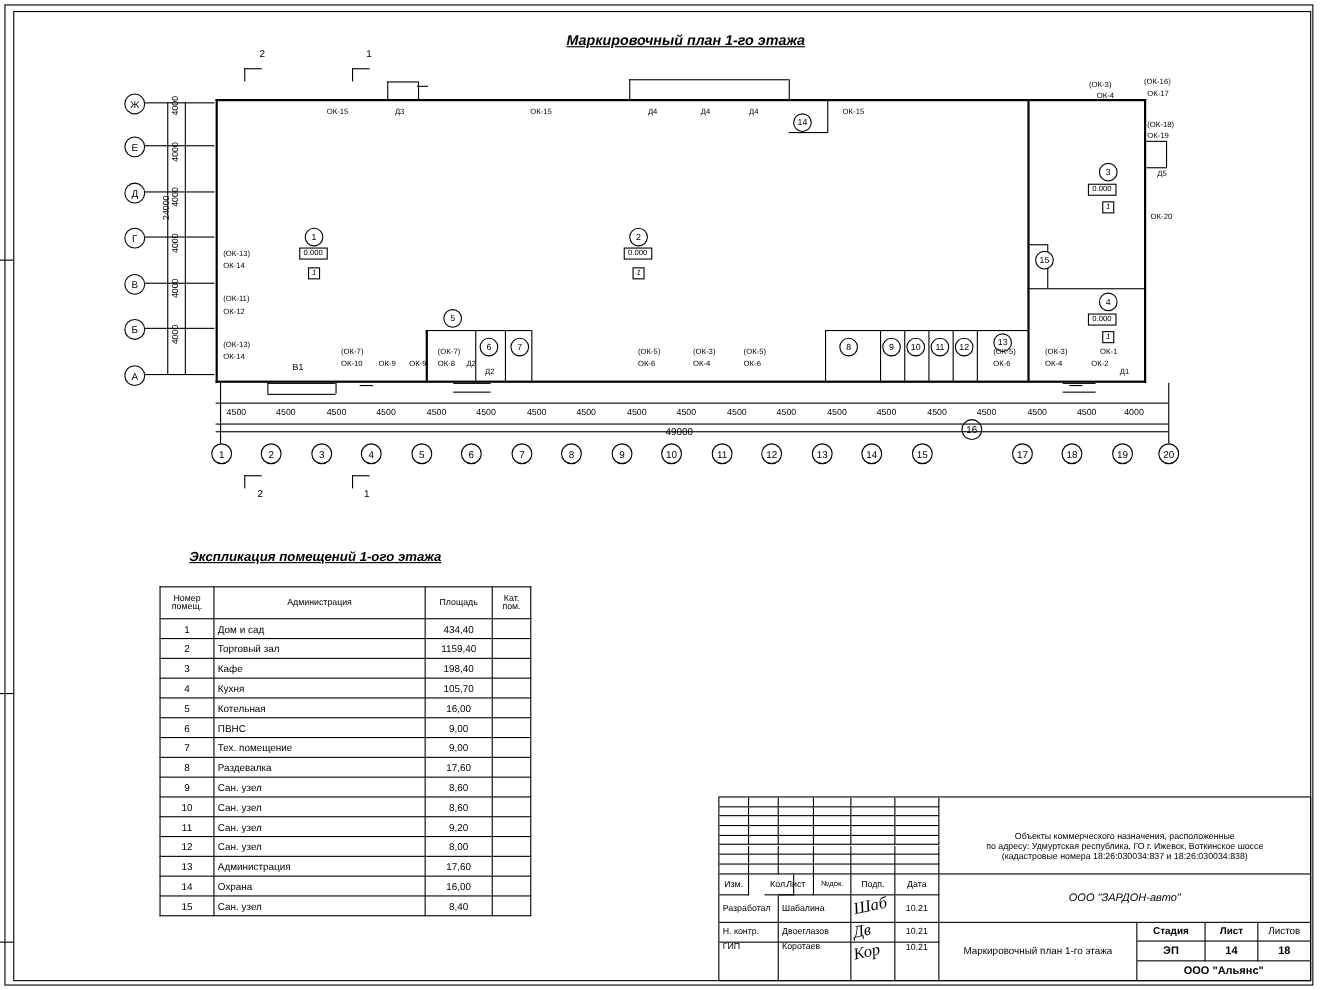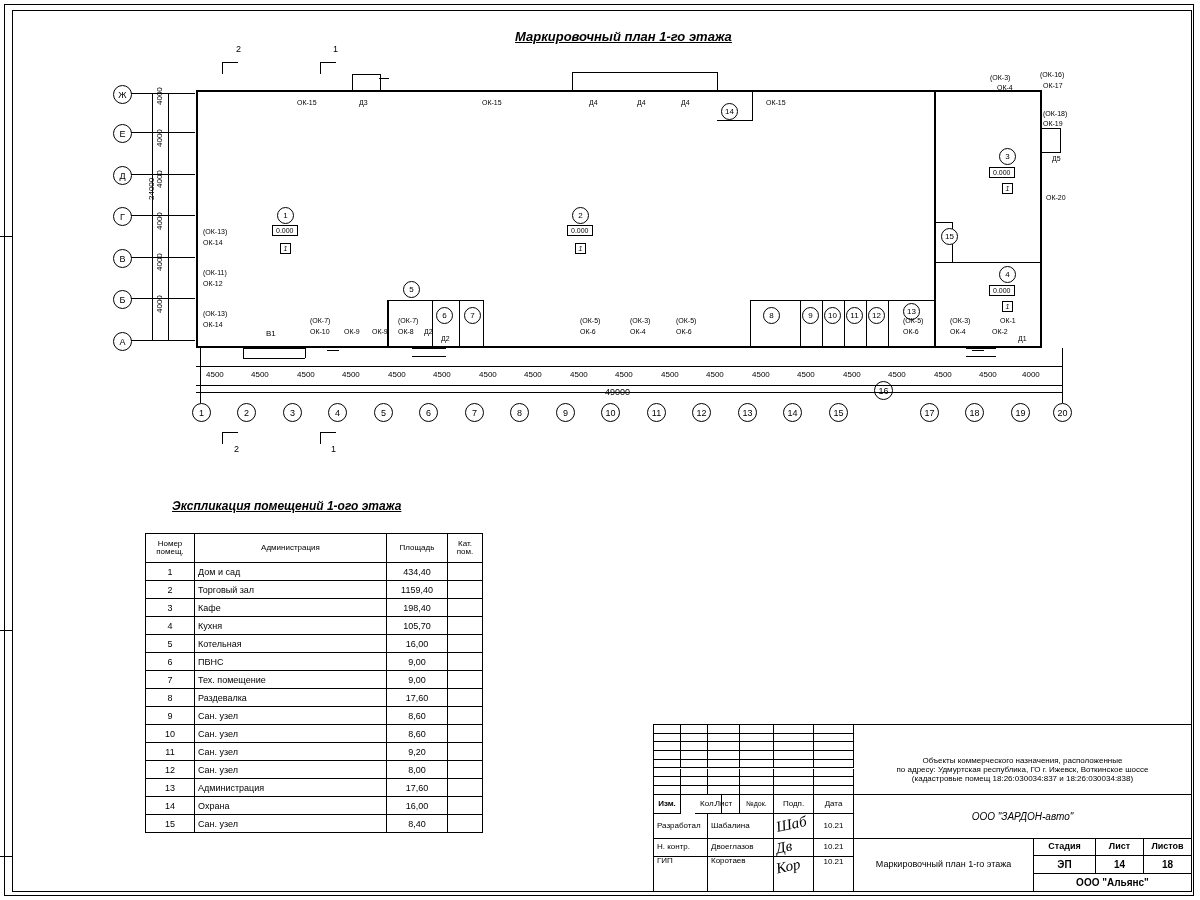--- a/index.html
+++ b/index.html
@@ -478,21 +478,21 @@
         </tr>
       </tbody>
   </table>
 
   <div id="stamp">
 
 
     <div class="cell nb-r" style="left:200px;top:22px;width:337px;height:48px;flex-direction:column;">
       <span>Объекты коммерческого назначения, расположенные</span>
       <span>по адресу: Удмуртская республика, ГО г. Ижевск, Воткинское шоссе</span>
-      <span>(кадастровые помещ 18:26:030034:837 и 18:26:030034:838)</span>
+      <span>(кадастровые номера 18:26:030034:837 и 18:26:030034:838)</span>
     </div>
 
     <div class="cell" style="left:0;top:0;width:27px;height:8.7px;"></div>
     <div class="cell" style="left:27px;top:0;width:27px;height:8.7px;"></div>
     <div class="cell" style="left:54px;top:0;width:32px;height:8.7px;"></div>
     <div class="cell" style="left:86px;top:0;width:34px;height:8.7px;"></div>
     <div class="cell" style="left:120px;top:0;width:40px;height:8.7px;"></div>
     <div class="cell" style="left:160px;top:0;width:40px;height:8.7px;"></div>
 
     <div class="cell" style="left:0;top:8.7px;width:27px;height:8.7px;"></div>
@@ -537,21 +537,21 @@
     <div class="cell" style="left:120px;top:52.2px;width:40px;height:8.7px;"></div>
     <div class="cell" style="left:160px;top:52.2px;width:40px;height:8.7px;"></div>
 
     <div class="cell" style="left:0;top:60.9px;width:27px;height:9.1px;"></div>
     <div class="cell" style="left:27px;top:60.9px;width:27px;height:9.1px;"></div>
     <div class="cell" style="left:54px;top:60.9px;width:32px;height:9.1px;"></div>
     <div class="cell" style="left:86px;top:60.9px;width:34px;height:9.1px;"></div>
     <div class="cell" style="left:120px;top:60.9px;width:40px;height:9.1px;"></div>
     <div class="cell" style="left:160px;top:60.9px;width:40px;height:9.1px;"></div>
 
-    <div class="cell" style="left:0;top:70px;width:27px;height:19px;font-weight:bold;">Изм.</div>
+    <div class="cell" style="left:0;top:70px;width:27px;height:19px;">Изм.</div>
     <div class="cell" style="left:41px;top:70px;width:27px;height:19px;">Кол.</div>
     <div class="cell" style="left:54px;top:70px;width:32px;height:19px;">Лист</div>
     <div class="cell" style="left:86px;top:70px;width:34px;height:19px;font-size:7px;">№док.</div>
     <div class="cell" style="left:120px;top:70px;width:40px;height:19px;">Подп.</div>
     <div class="cell" style="left:160px;top:70px;width:40px;height:19px;">Дата</div>
 
     <div class="cell" style="left:0;top:89px;width:54px;height:25px;justify-content:flex-start;padding-left:3px;">Разработал</div>
     <div class="cell" style="left:54px;top:89px;width:66px;height:25px;justify-content:flex-start;padding-left:3px;">Шабалина</div>
     <div class="cell" style="left:120px;top:89px;width:40px;height:25px;"></div>
     <div class="cell" style="left:160px;top:89px;width:40px;height:25px;">10.21</div>
@@ -567,21 +567,21 @@
     <div class="cell nb-b" style="left:160px;top:132px;width:40px;height:34px;align-items:flex-start;padding-top:1px;">10.21</div>
 
     <div class="sig" style="left:122px;top:91px;">Шаб</div>
     <div class="sig" style="left:122px;top:114px;">Дв</div>
     <div class="sig" style="left:122px;top:133px;">Кор</div>
 
     <div class="cell nb-r" style="left:200px;top:70px;width:337px;height:44px;font-size:10px;font-style:italic;">ООО "ЗАРДОН-авто"</div>
 
     <div class="cell" style="left:380px;top:114px;width:62px;height:17px;font-weight:bold;font-size:9px;">Стадия</div>
     <div class="cell" style="left:442px;top:114px;width:48px;height:17px;font-weight:bold;font-size:9px;">Лист</div>
-    <div class="cell nb-r" style="left:490px;top:114px;width:47px;height:17px;font-weight:bold;font-size:9px;">Листов</div>
+    <div class="cell nb-r" style="left:490px;top:114px;width:47px;height:17px;font-weight:normal;font-size:9px;">Листов</div>
 
     <div class="cell" style="left:380px;top:131px;width:62px;height:18px;font-size:10px;font-weight:bold;">ЭП</div>
     <div class="cell" style="left:442px;top:131px;width:48px;height:18px;font-size:10px;font-weight:bold;">14</div>
     <div class="cell nb-r" style="left:490px;top:131px;width:47px;height:18px;font-size:10px;font-weight:bold;">18</div>
 
     <div class="cell" style="left:200px;top:114px;width:180px;height:52px;font-size:9px;border-bottom:none;">Маркировочный план 1-го этажа</div>
     <div class="cell nb-r nb-b" style="left:380px;top:149px;width:157px;height:17px;font-size:10px;font-weight:bold;">ООО "Альянс"</div>
   </div>
 
 </div>

